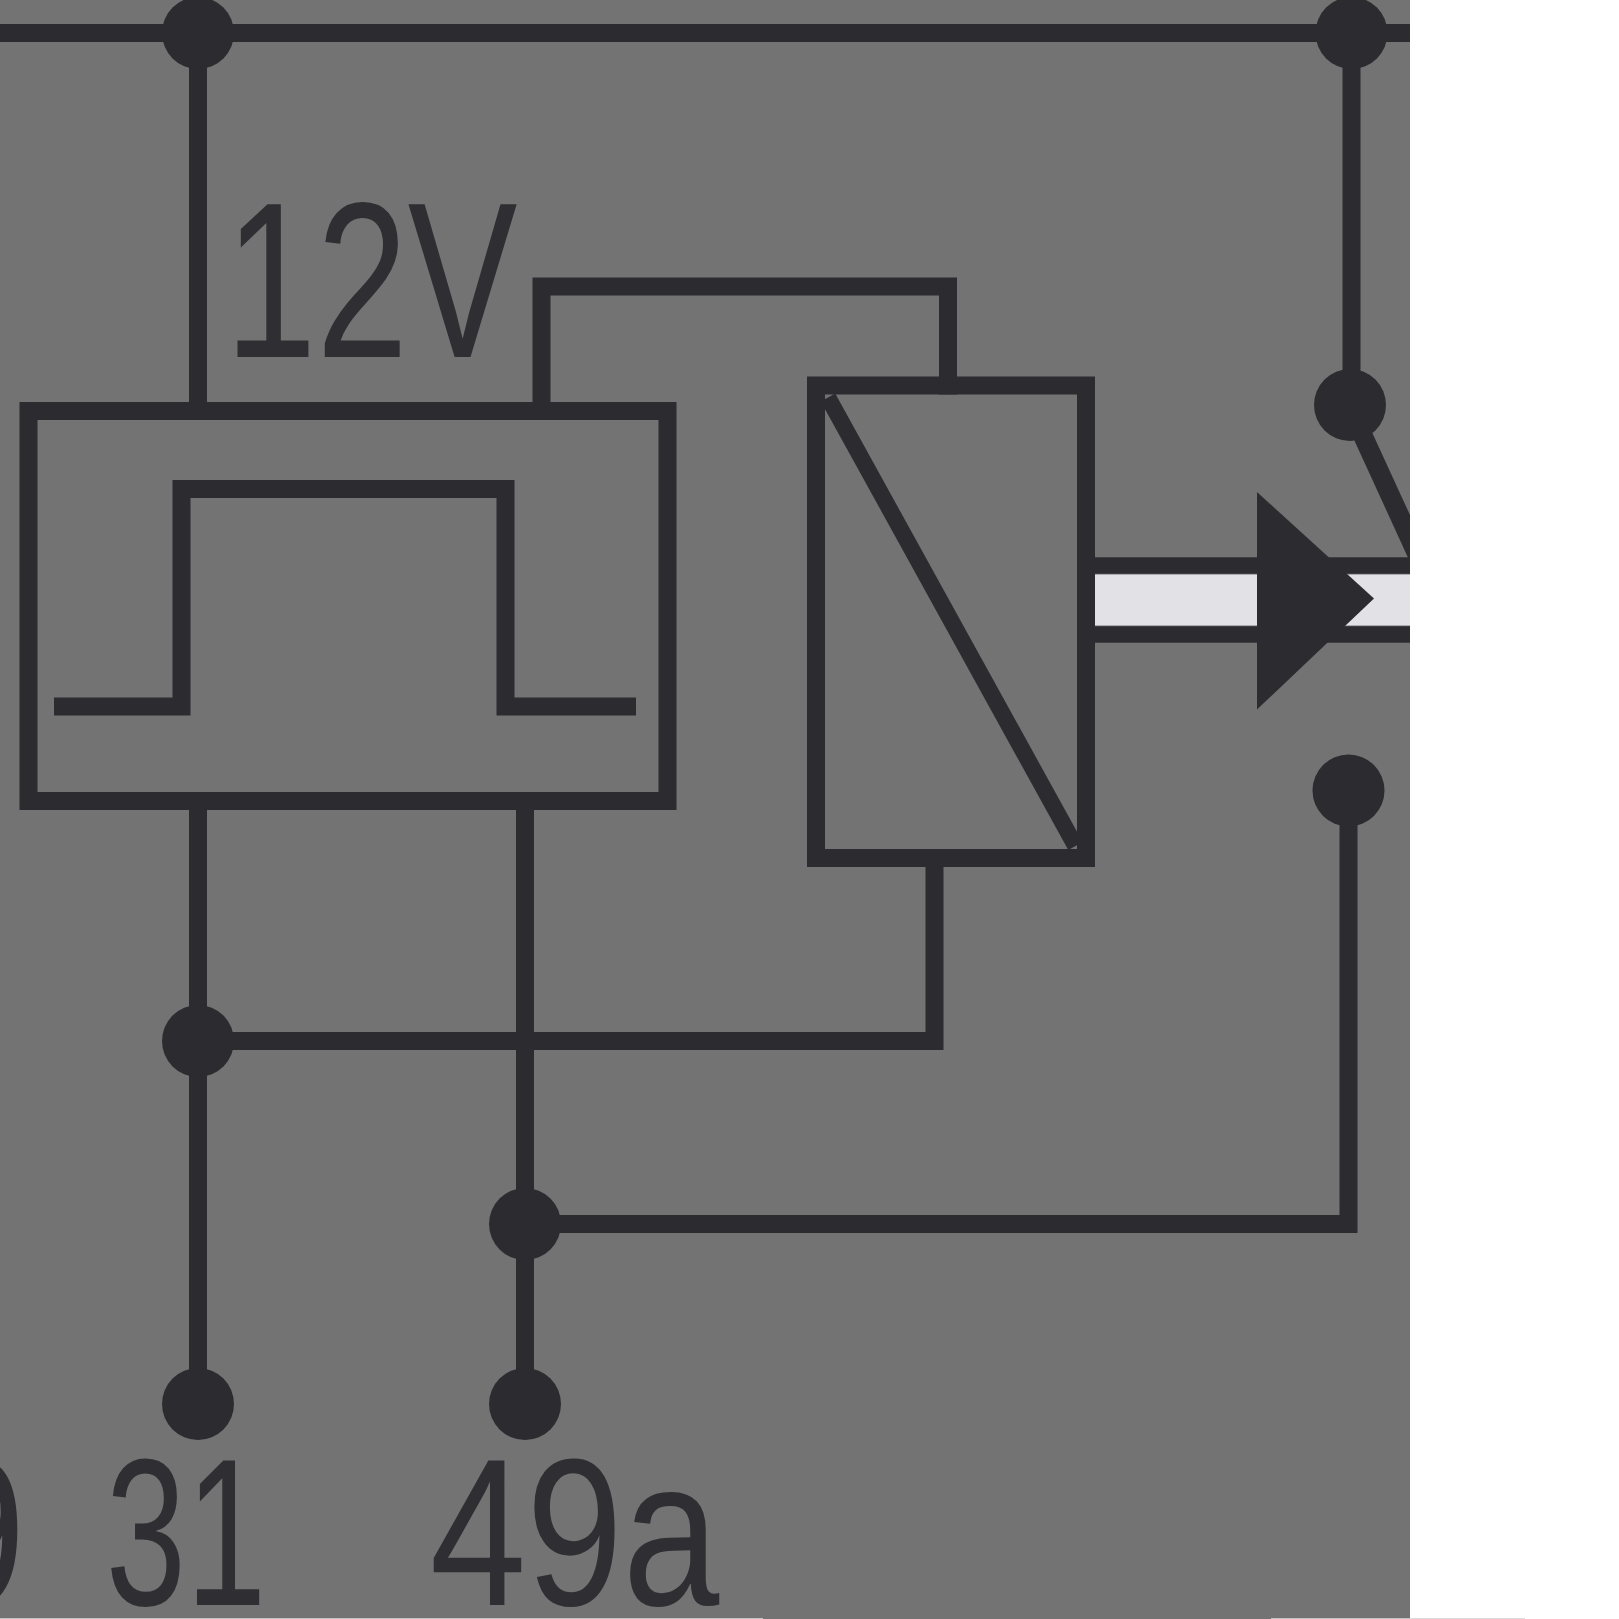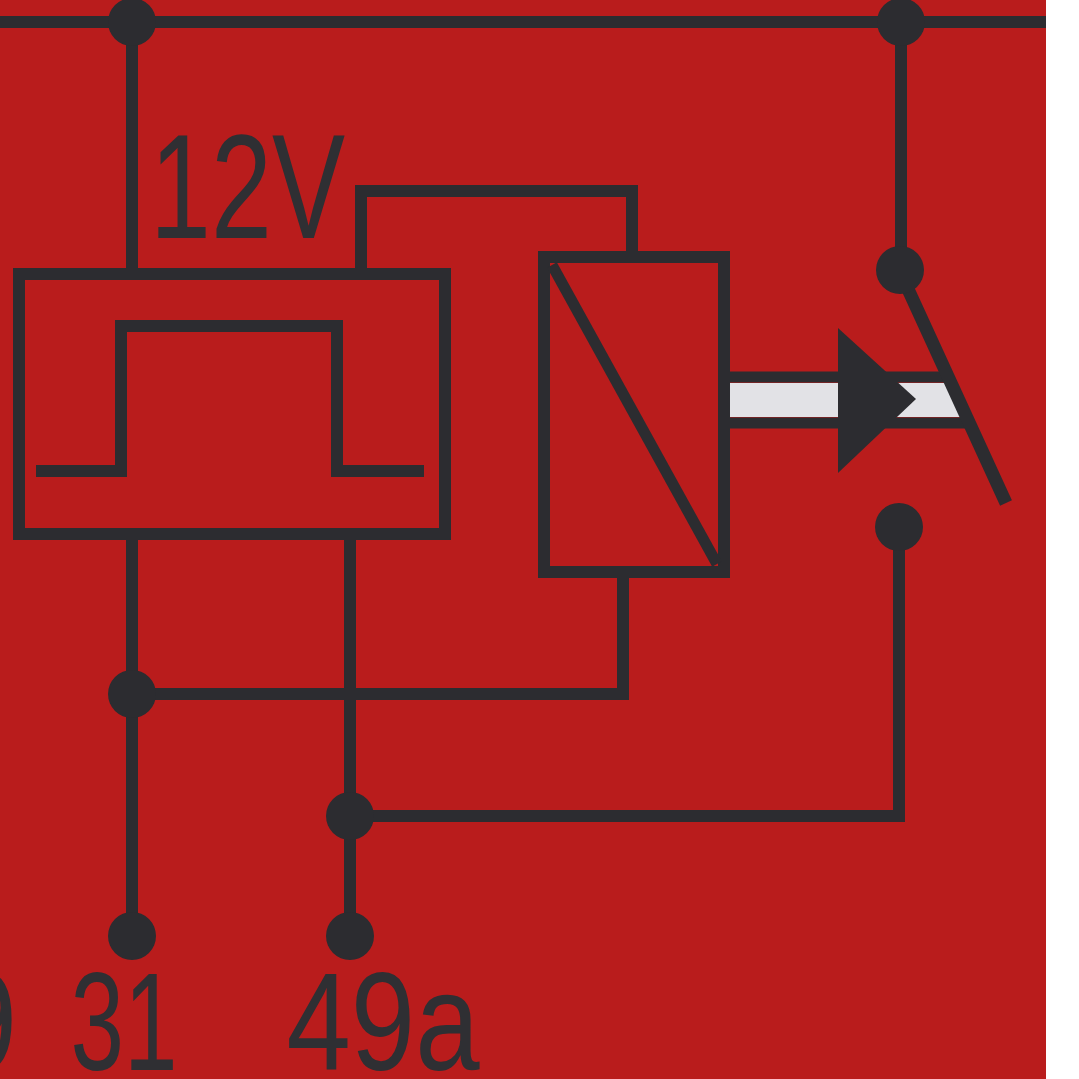--- a/index.html
+++ b/index.html
@@ -2,23 +2,23 @@
 <html><head>
 <meta charset="utf-8">
 <style>
   html, body {
     margin: 0;
     padding: 0;
     background: #ffffff;
   }
   .stage {
     position: relative;
-    width: 1046px;
+    width: 940px;
     height: 1079px;
-    background: #b91c1c;
+    background: #737373;
     overflow: hidden;
   }
   svg { display: block; }
   .ln {
     stroke: #2c2c30;
     stroke-width: 12;
     fill: none;
     stroke-linecap: butt;
     stroke-linejoin: miter;
   }

